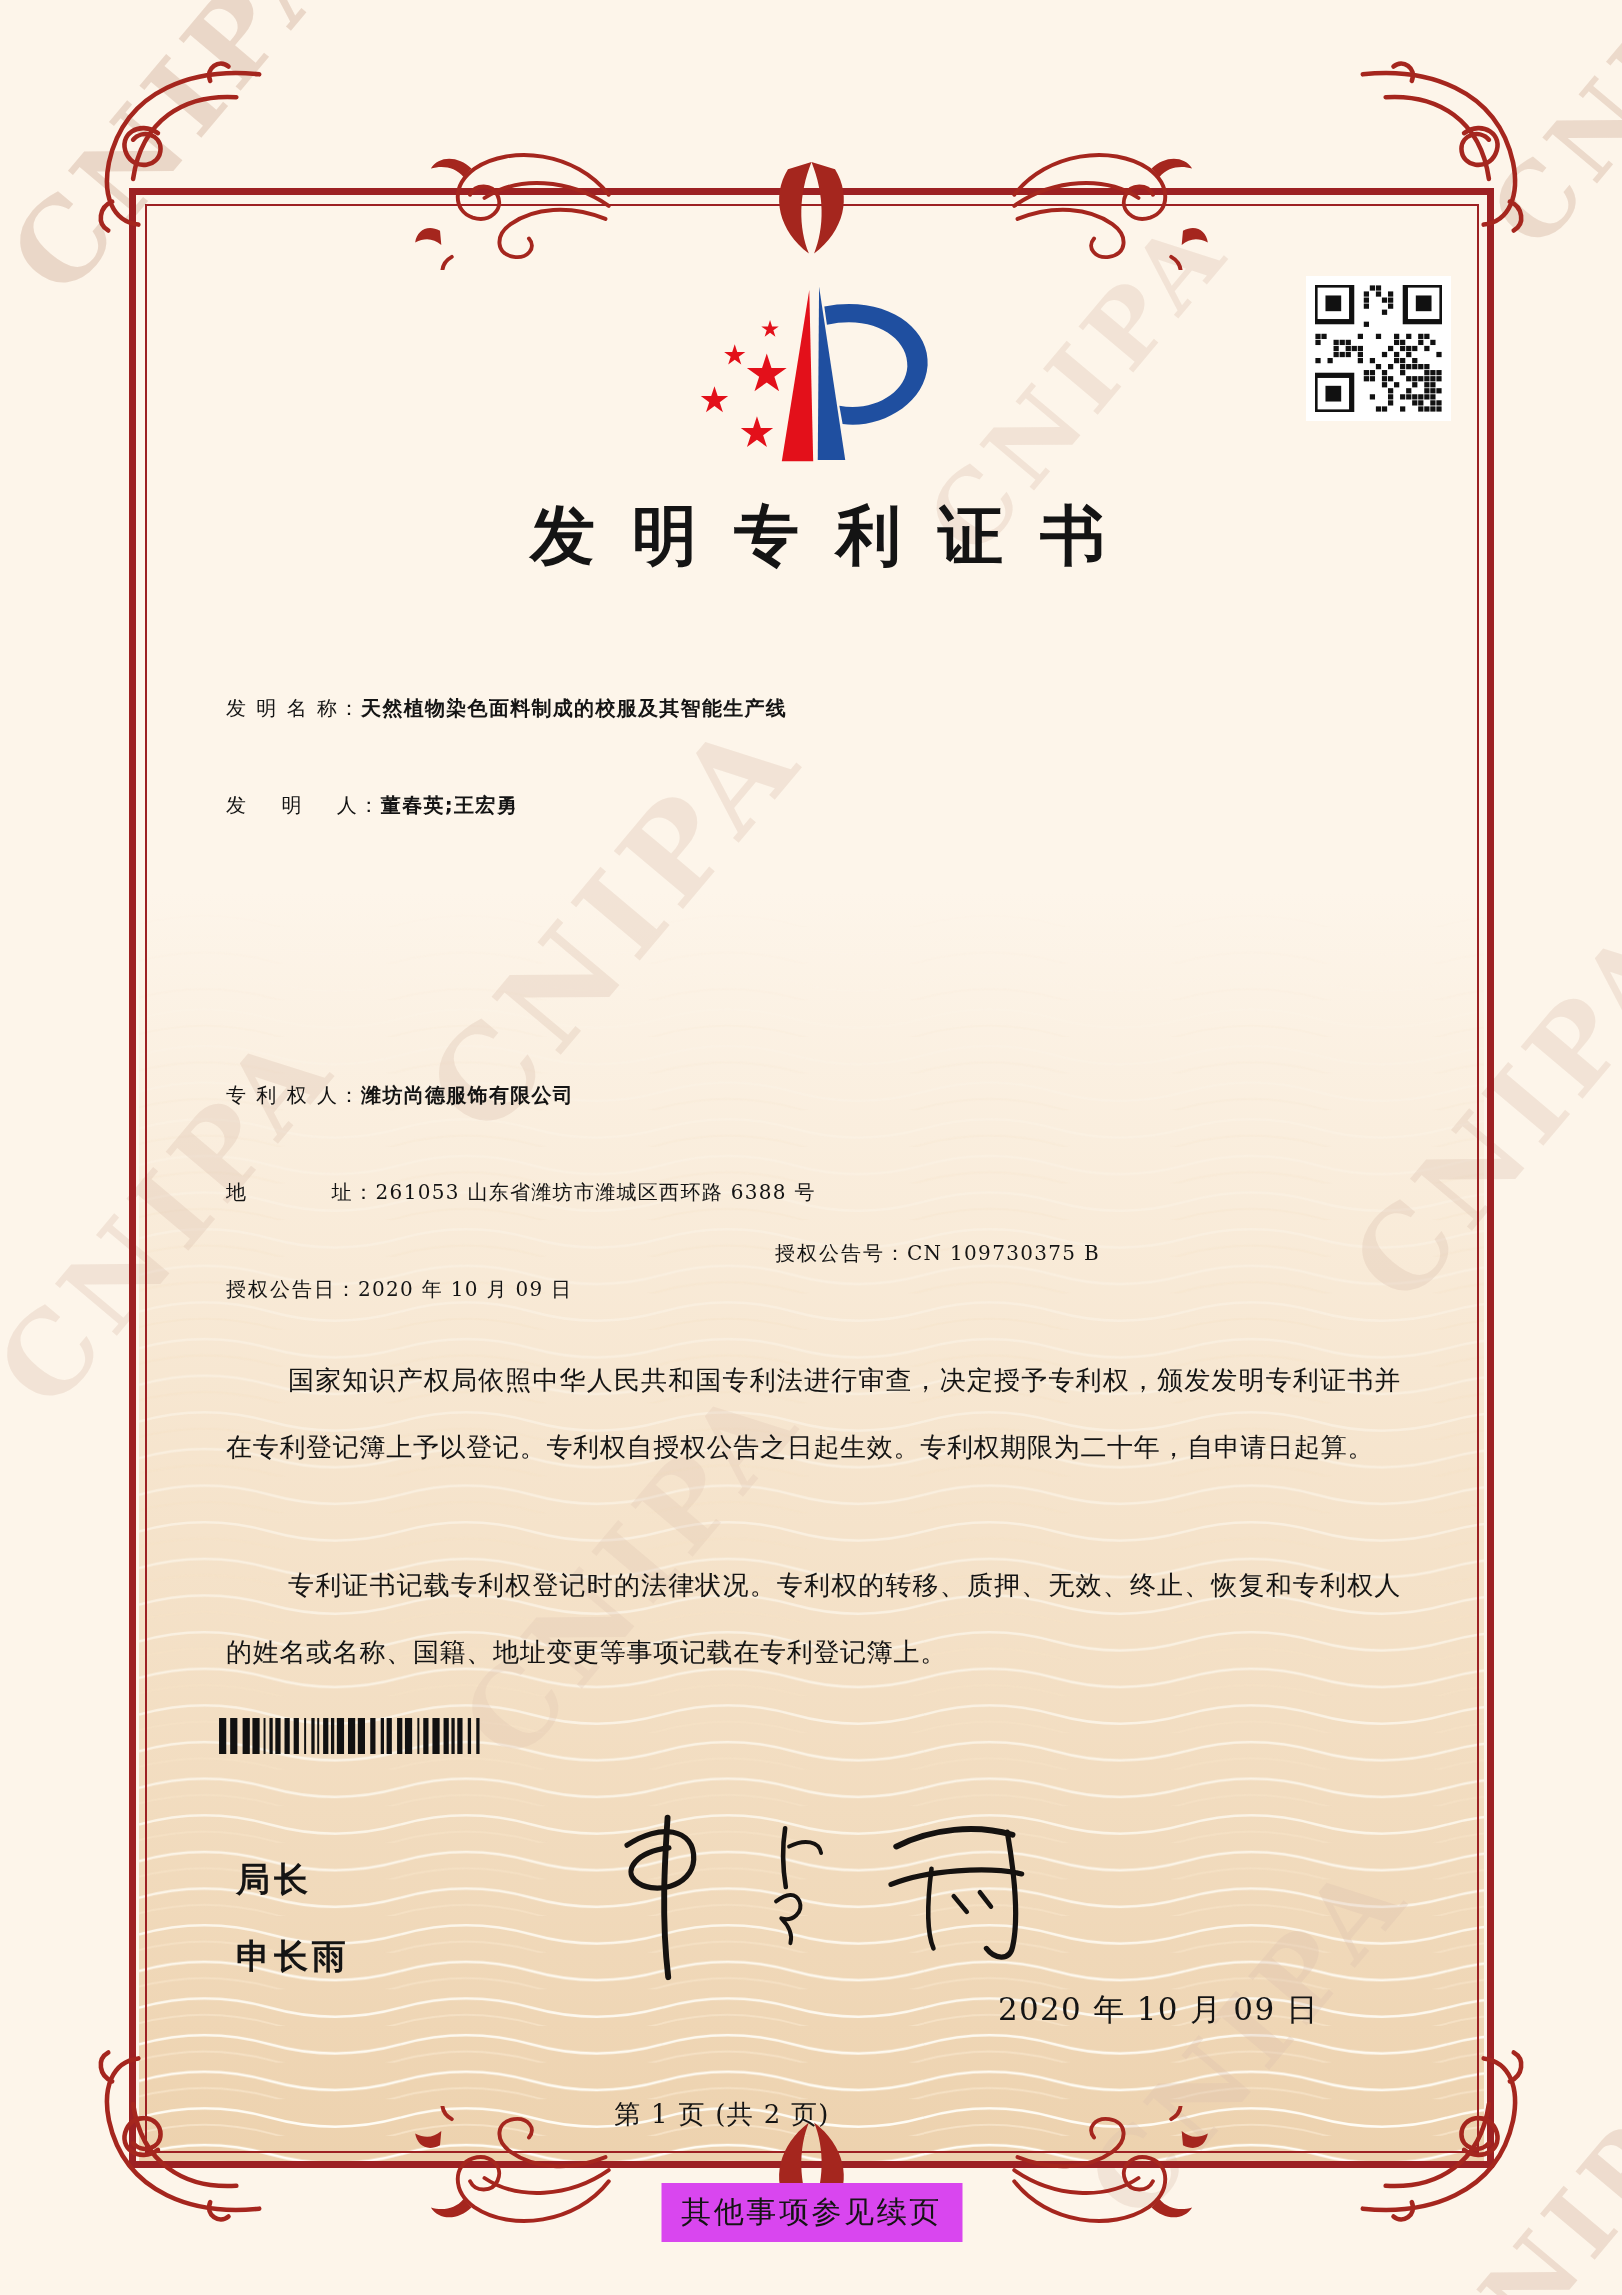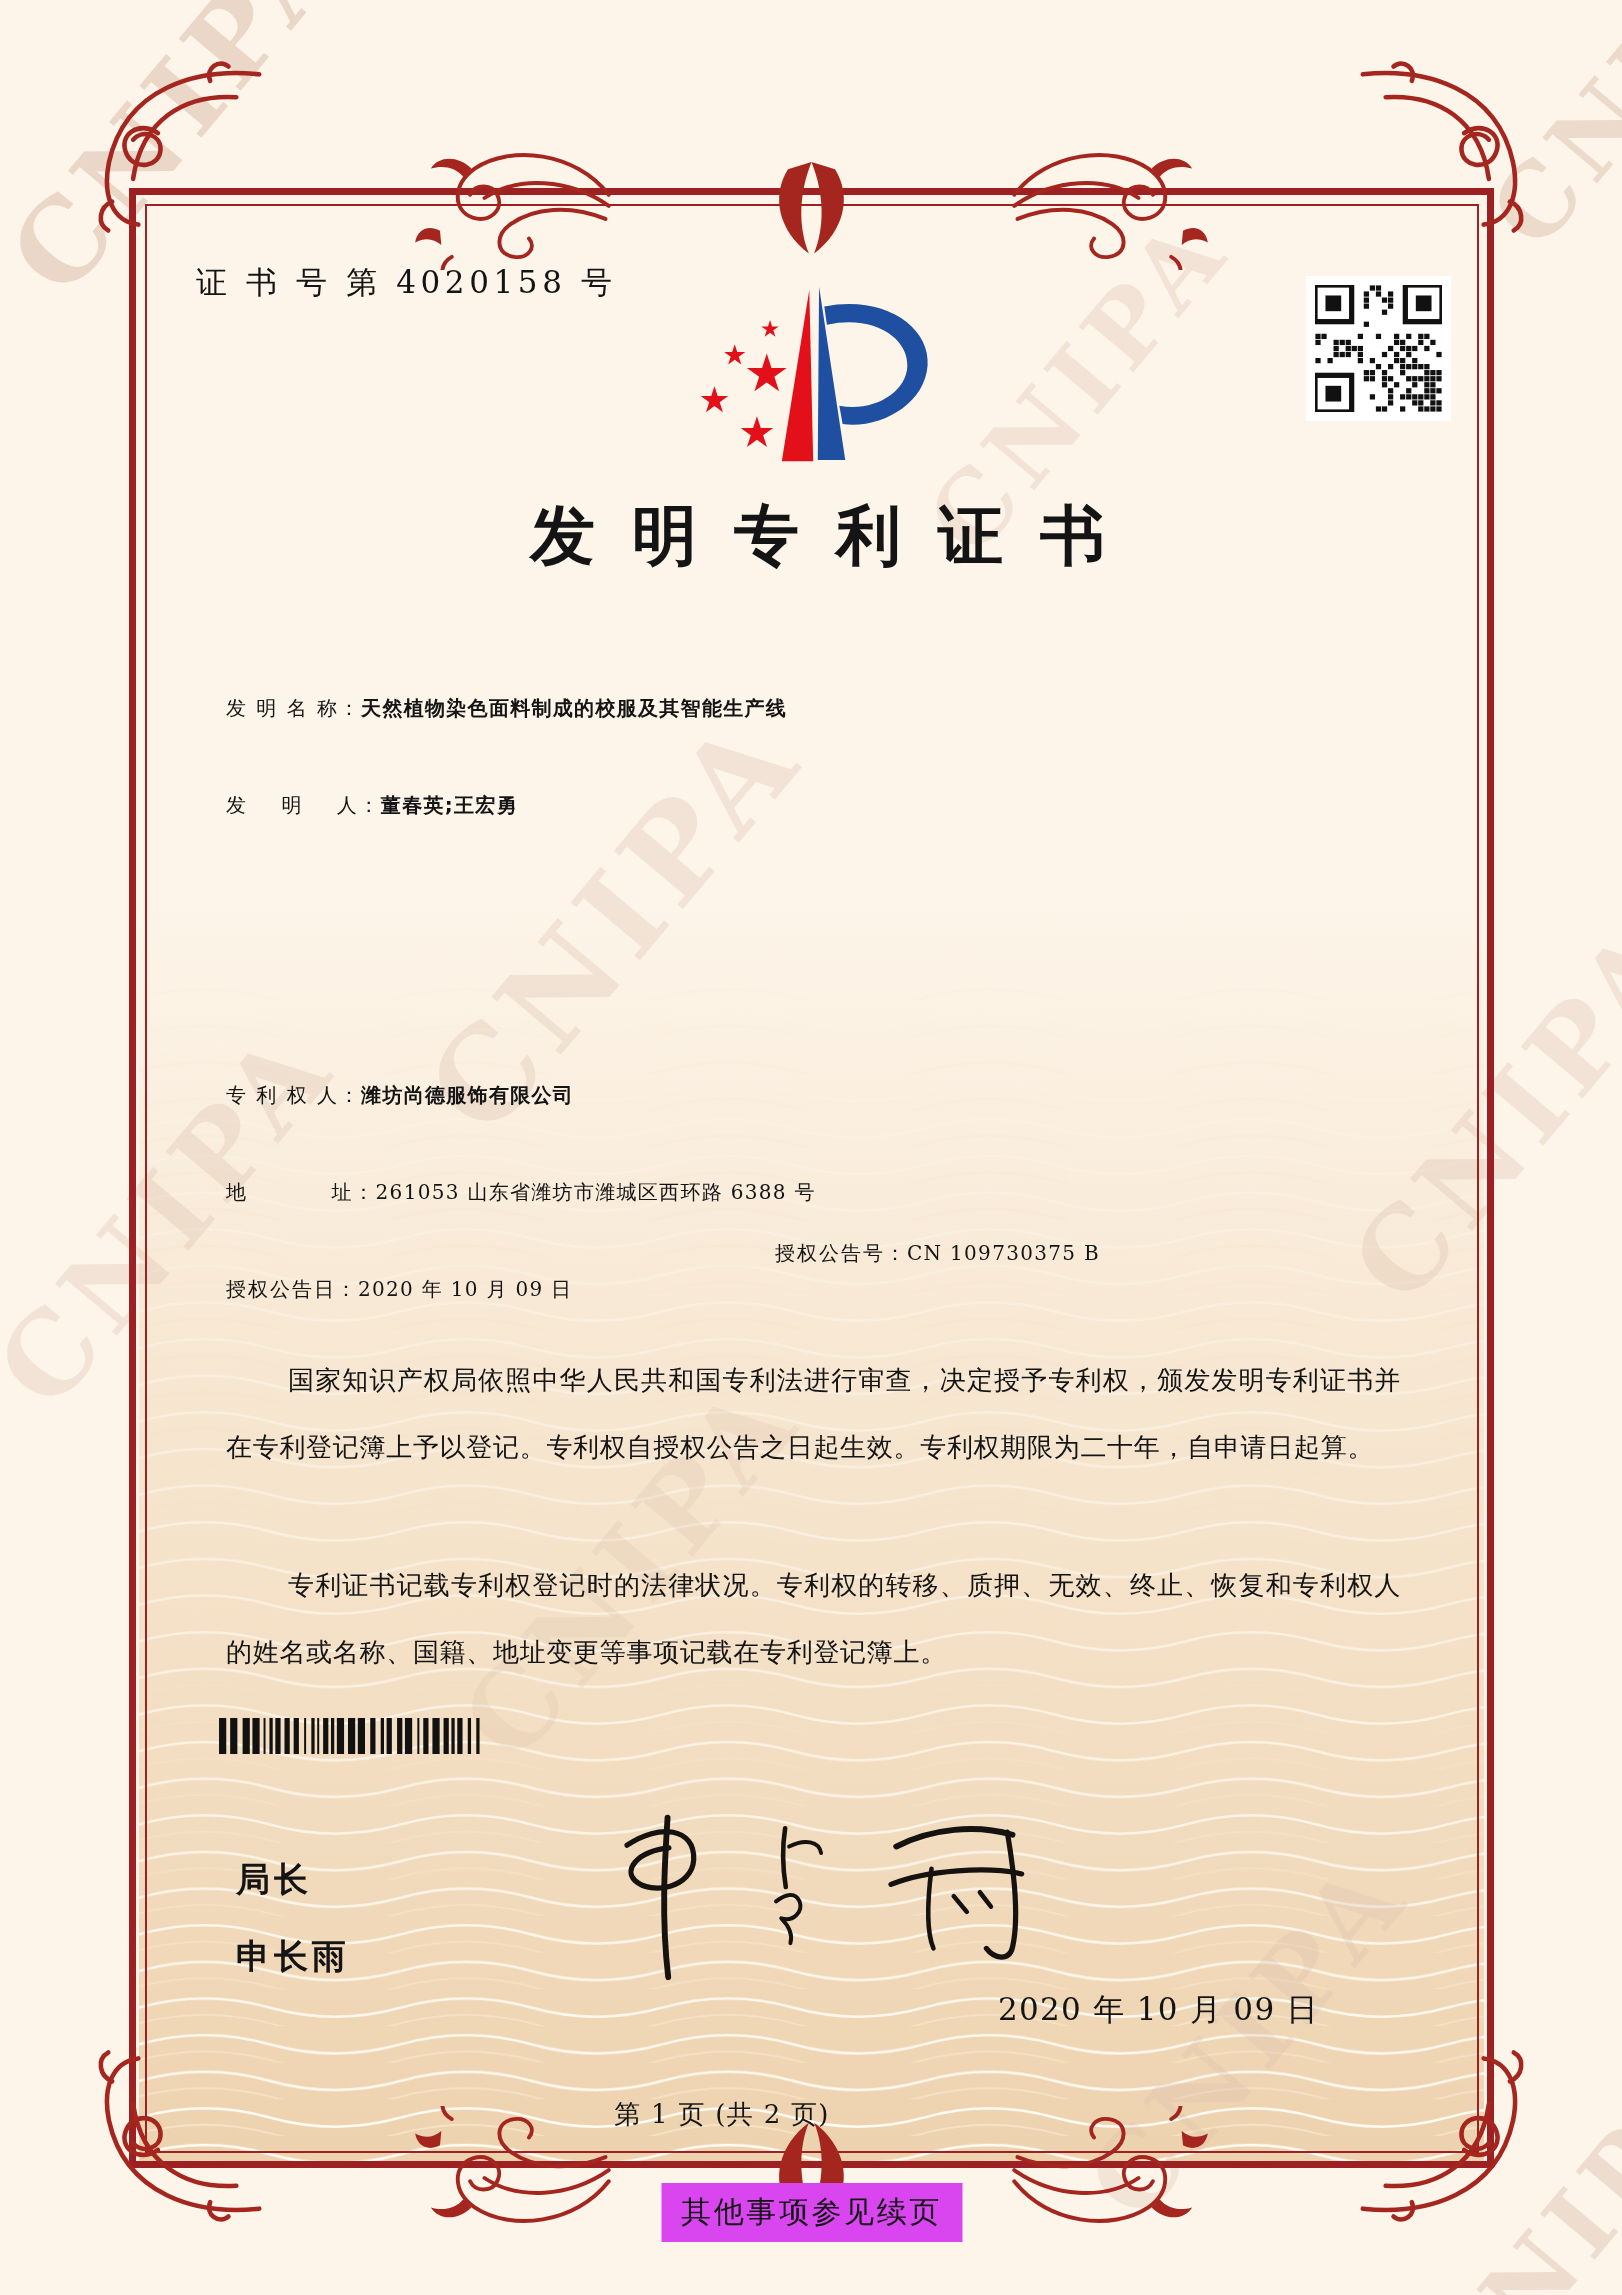--- a/index.html
+++ b/index.html
@@ -158,21 +158,20 @@
   <svg class="corner" style="left:1353px; top:58px; transform:scaleX(-1)" width="196" height="196" viewBox="0 0 300 300">
       <use href="#cornerFl"></use>
     </svg>
   <svg class="corner" style="left:73px; top:2029px; transform:scaleY(-1)" width="196" height="196" viewBox="0 0 300 300">
       <use href="#cornerFl"></use>
     </svg>
   <svg class="corner" style="left:1353px; top:2029px; transform:scale(-1,-1)" width="196" height="196" viewBox="0 0 300 300">
       <use href="#cornerFl"></use>
     </svg>
 
-  <div class="cert-no">证 书 号 第 4020158 号</div>
 
   <svg class="logo" width="255" height="203" viewBox="0 0 390 310">
     <use href="#star" transform="translate(127,95) scale(1.4)" fill="#e3101a"></use>
     <use href="#star" transform="translate(73,135) scale(1.7)" fill="#e3101a"></use>
     <use href="#star" transform="translate(122,164) scale(3.2)" fill="#e3101a"></use>
     <use href="#star" transform="translate(42,204) scale(2.2)" fill="#e3101a"></use>
     <use href="#star" transform="translate(107,254) scale(2.6)" fill="#e3101a"></use>
     <path d="M187,35 L193,297 L145,297 Z" fill="#e3101a"></path>
     <path d="M202,30 L242,295 L200,295 Z" fill="#1f4fa0"></path>
     <path d="M210,60 C300,42 372,90 368,150 C364,210 295,248 238,240 L233,212 C285,222 335,192 337,152 C339,108 285,72 214,88 Z" fill="#1f4fa0"></path>

